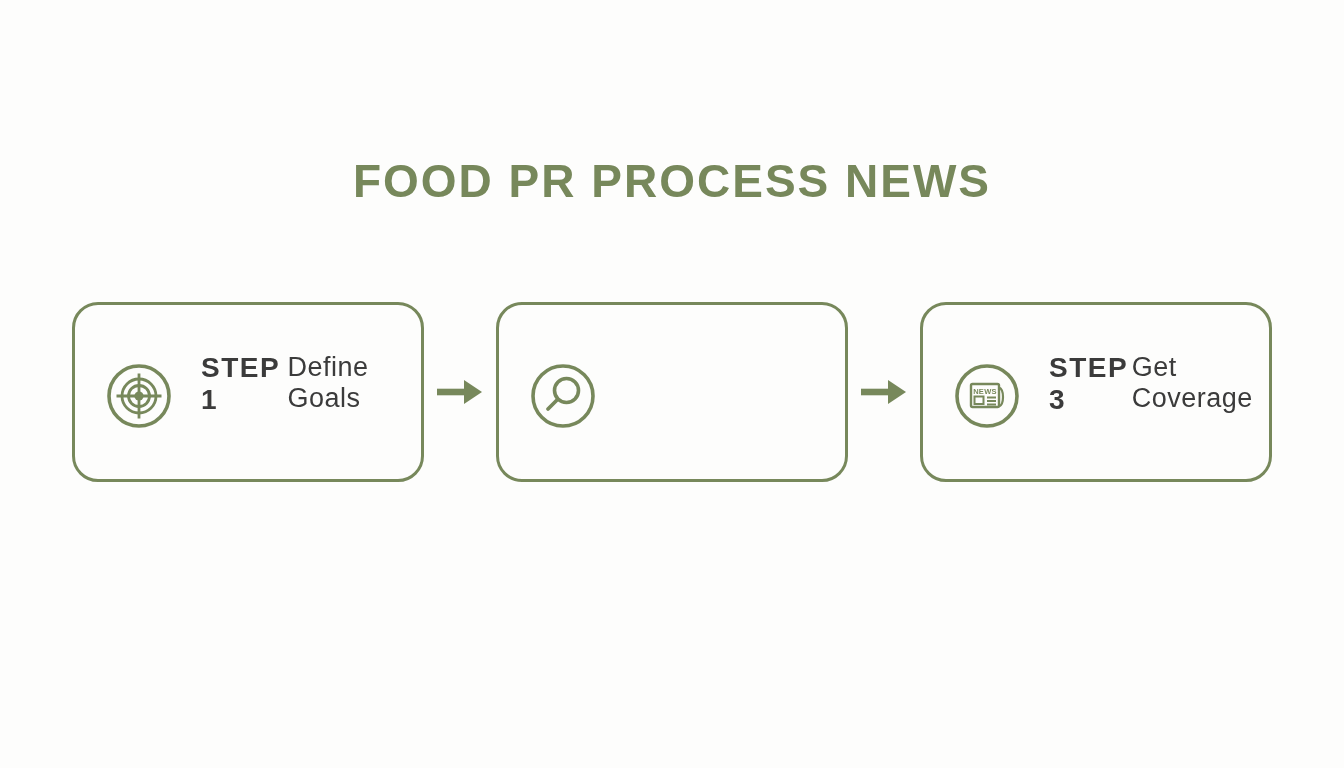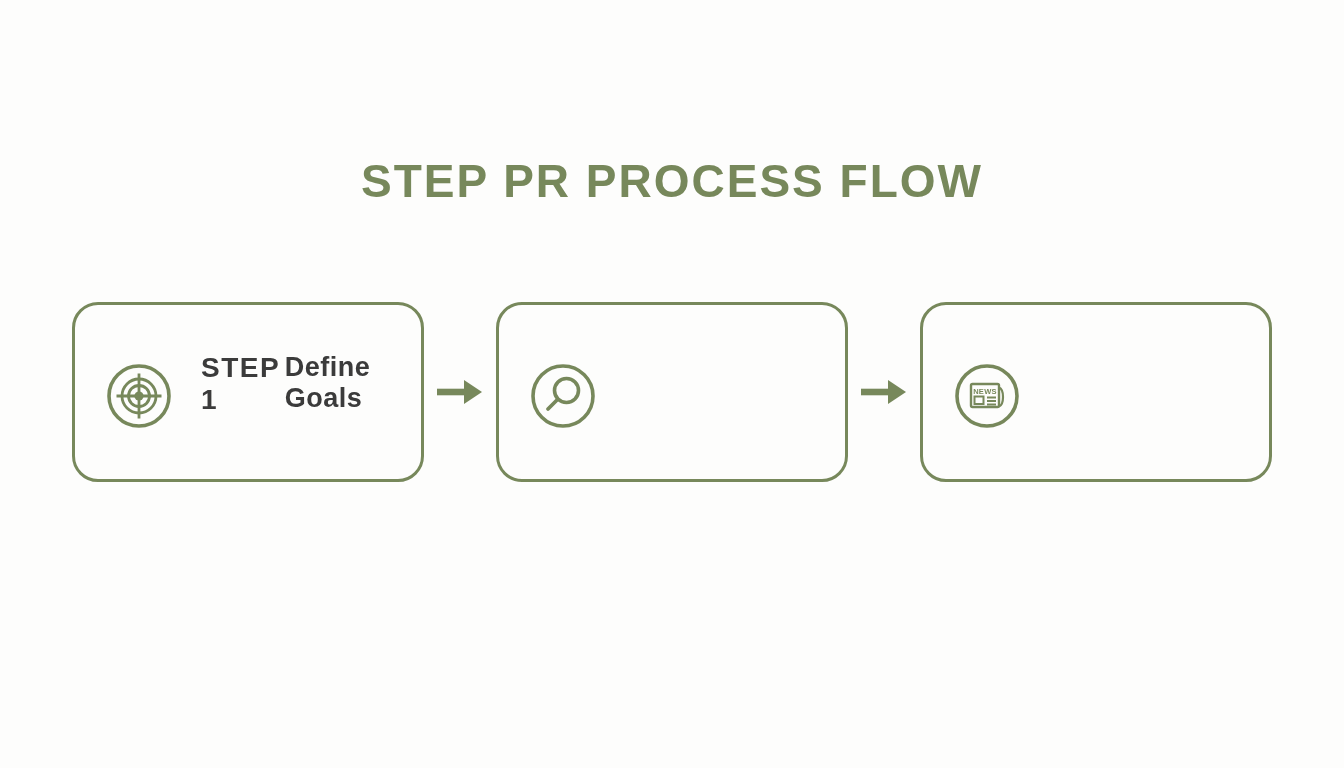--- a/index.html
+++ b/index.html
@@ -56,21 +56,21 @@
   }
   .step-label {
     font-size: 28px;
     font-weight: 700;
     letter-spacing: 1.5px;
     color: #3b3b3b;
     margin-bottom: 16px;
   }
   .step-name {
     font-size: 27px;
-    font-weight: 700;
+    font-weight: 400;
     letter-spacing: 0.5px;
     color: #3b3b3b;
   }
   .arrow {
     width: 72px;
     display: flex;
     align-items: center;
     justify-content: center;
   }
   .arrow svg { display: block; }
@@ -80,21 +80,21 @@
     font-family: "Liberation Sans", sans-serif;
     font-weight: 700;
     fill: #77885b;
   }
 </style>
 </head>
 <body>
 
 <div class="canvas">
 
-  <h1 class="title">STEP PR PROCESS FLOW</h1>
+  <h1 class="title">FOOD PR PROCESS NEWS</h1>
 
   <div class="flow">
 
     <div class="step-box">
       <div class="icon-circle">
         <svg width="68" height="68" viewBox="0 0 68 68">
           <circle class="stroke" cx="34" cy="34" r="30" stroke-width="3.6"></circle>
           <circle class="stroke" cx="34" cy="34" r="17" stroke-width="2.8"></circle>
           <circle class="stroke" cx="34" cy="34" r="10.5" stroke-width="2.8"></circle>
           <circle class="fill" cx="34" cy="34" r="4.6"></circle>
@@ -145,16 +145,20 @@
 
           <text x="32" y="31.5" font-size="7.5" text-anchor="middle" letter-spacing="0.3">NEWS</text>
 
           <rect class="stroke" x="21.5" y="34.5" width="9" height="7.5" stroke-width="2"></rect>
 
           <line class="stroke" x1="34" y1="35.5" x2="43" y2="35.5" stroke-width="2"></line>
           <line class="stroke" x1="34" y1="39" x2="43" y2="39" stroke-width="2"></line>
           <line class="stroke" x1="34" y1="42.5" x2="43" y2="42.5" stroke-width="2"></line>
         </svg>
       </div>
+      <div class="step-text">
+        <div class="step-label">STEP 3</div>
+        <div class="step-name">Get Coverage</div>
+      </div>
     </div>
 
   </div>
 </div>
 
 </body></html>

